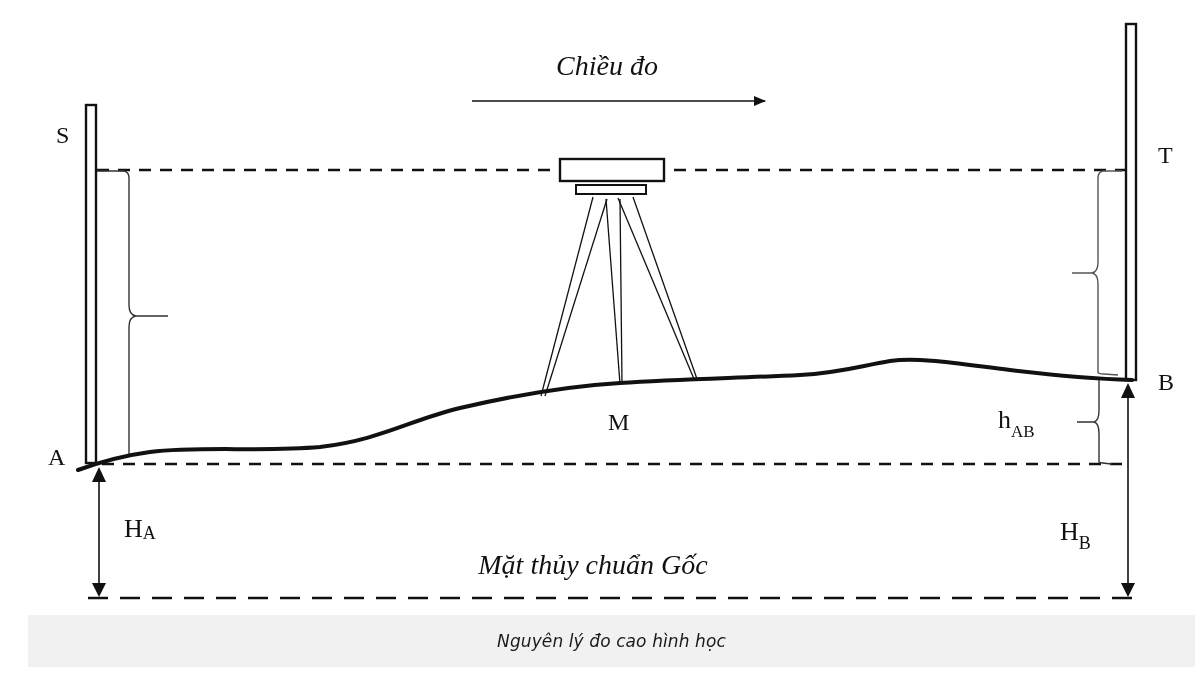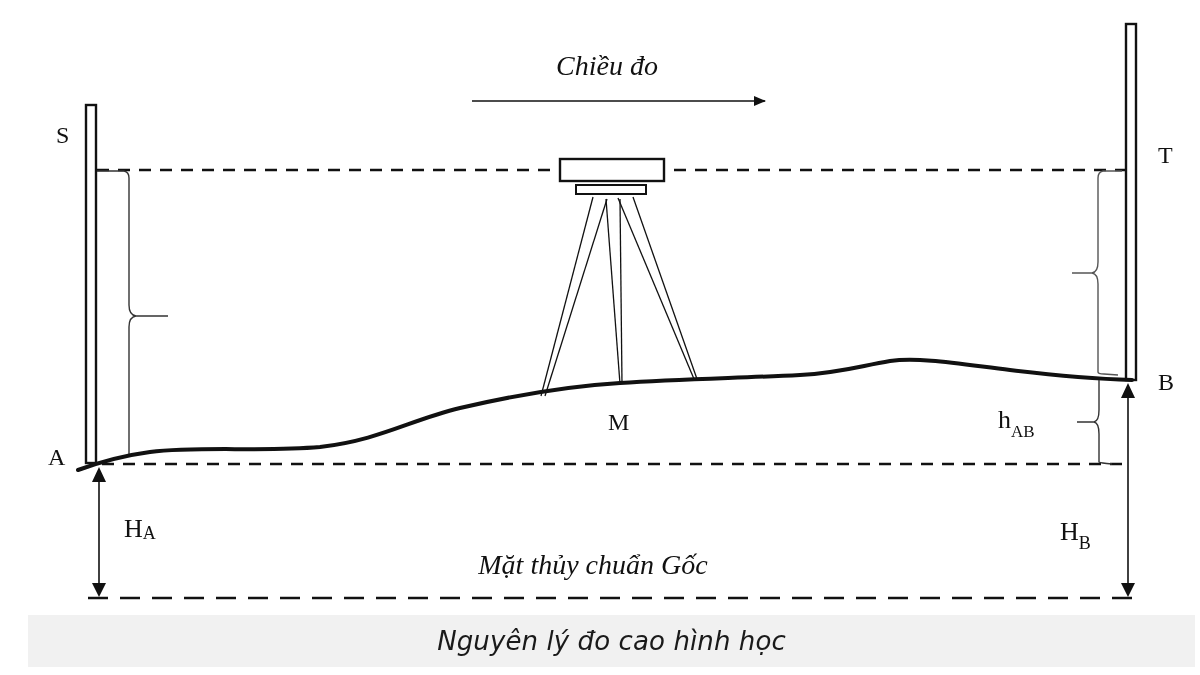--- a/index.html
+++ b/index.html
@@ -7,21 +7,21 @@
     .diagram { position: absolute; left: 0; top: 0; width: 1200px; height: 675px; }
     .serif { font-family: "Liberation Serif", "DejaVu Serif", serif; fill: #111; }
     .ital { font-style: italic; }
     .caption-bar {
       position: absolute; left: 28px; top: 615px; width: 1167px; height: 52px;
       background: #f1f1f1;
       display: flex; align-items: center; justify-content: center;
     }
     .caption-text {
       font-family: "DejaVu Sans", "Liberation Sans", sans-serif;
-      font-style: italic; font-size: 26px; color: #1a1a1a; letter-spacing: 0.1px;
+      font-style: italic; font-size: 17px; color: #1a1a1a; letter-spacing: 0.1px;
     }
   </style>
 </head>
 <body>
 
 <svg class="diagram" viewBox="0 0 1200 675" xmlns="http://www.w3.org/2000/svg">
   <defs>
     <marker id="arrowHead" markerWidth="12" markerHeight="10" refX="11" refY="5" orient="auto" markerUnits="userSpaceOnUse">
       <path d="M0,0 L12,5 L0,10 Z" fill="#111"></path>
     </marker>

